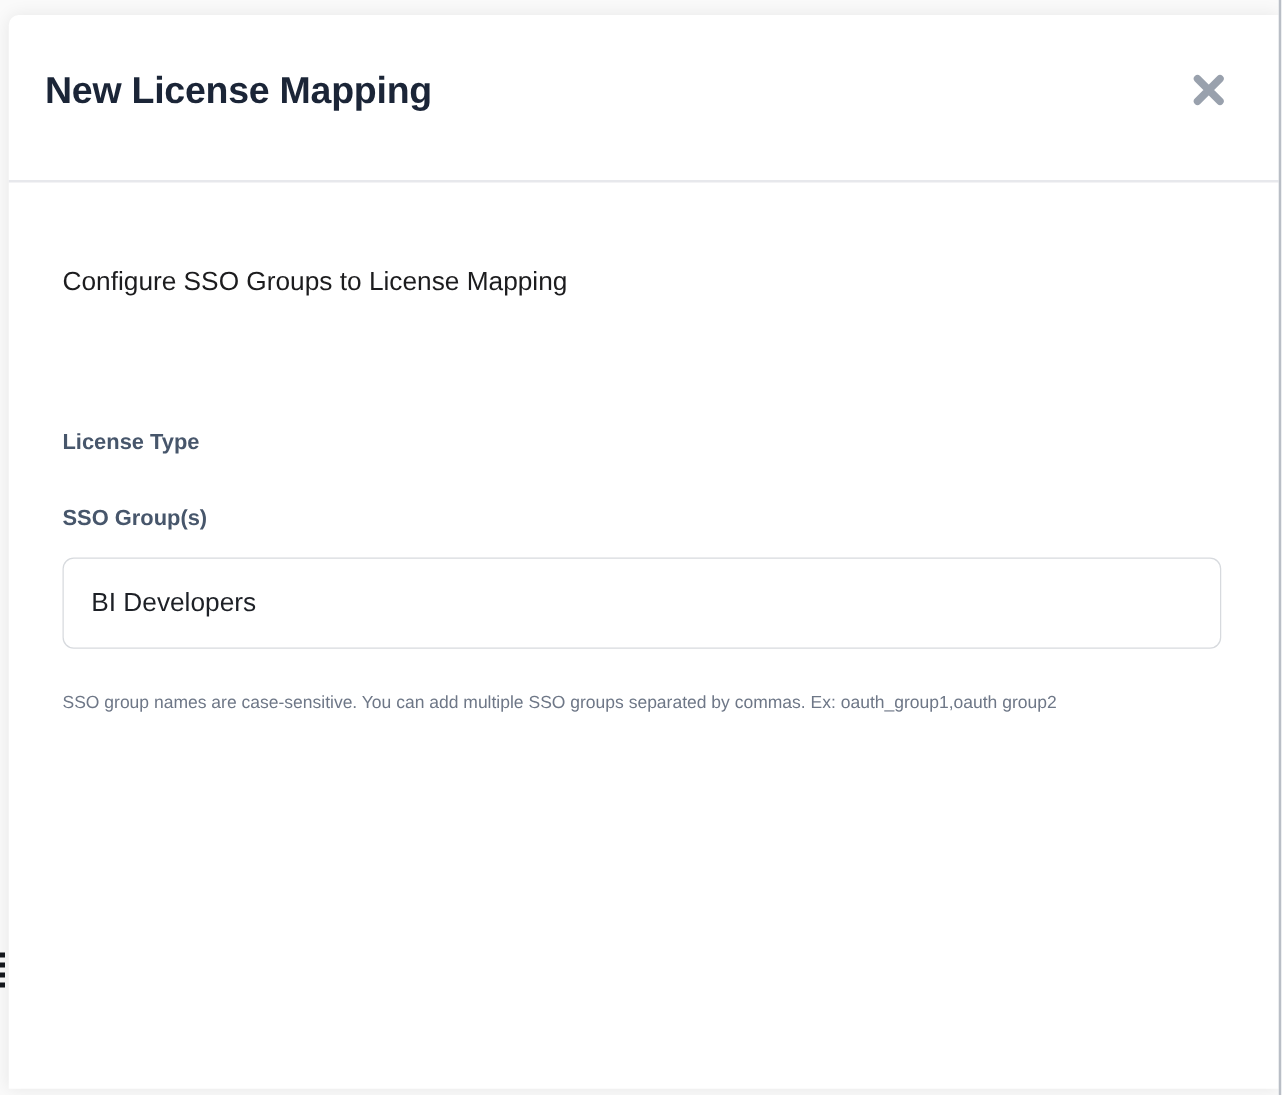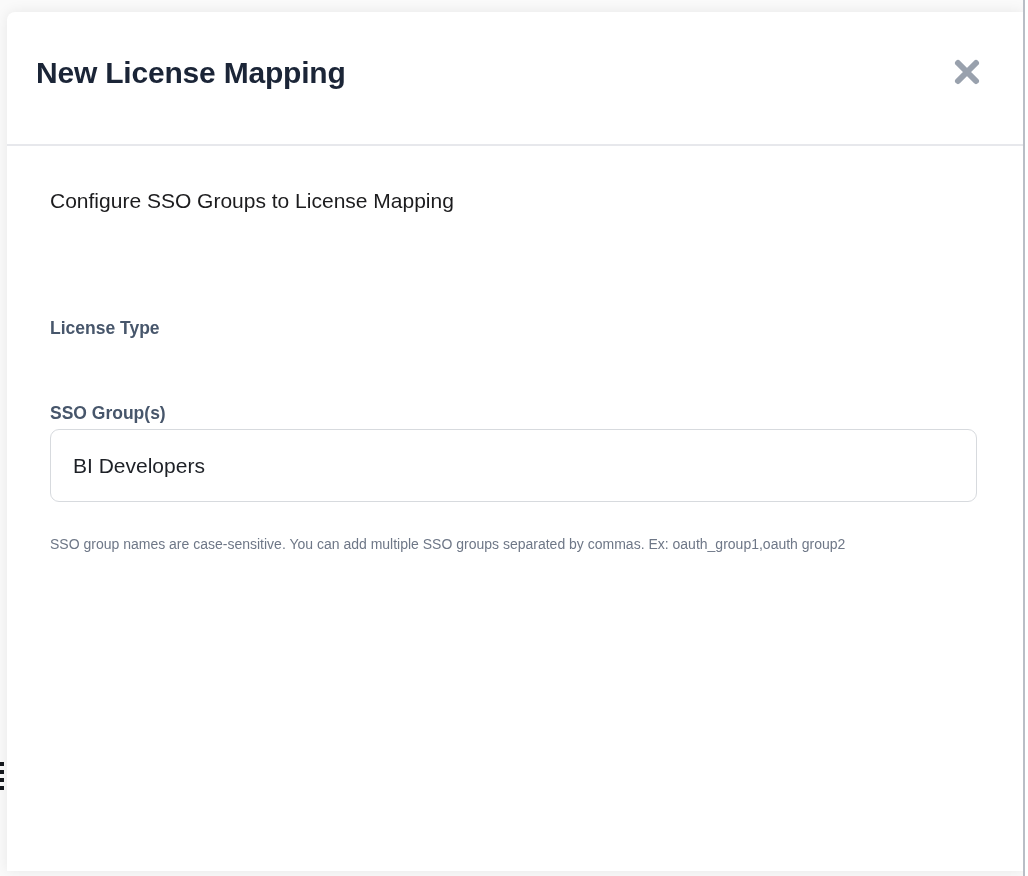--- a/index.html
+++ b/index.html
@@ -83,56 +83,56 @@
     border: none;
     background: transparent;
     cursor: pointer;
     display: flex;
     align-items: center;
     justify-content: center;
   }
   .close-btn svg { display: block; }
 
   .modal-body {
-    padding: 43px 46px 0 43px;
+    padding: 68px 46px 0 43px;
   }
 
   .description {
     font-size: 21px;
     color: #1c1c1e;
   }
 
   .field-label {
     font-size: 17.5px;
     font-weight: 700;
     color: var(--label-color, #47566b);
   }
   .label-license { margin-top: 105px; }
-  .label-sso     { margin-top: 64px; }
+  .label-sso     { margin-top: 40px; }
 
   .select-control {
     margin-top: 21px;
     height: 73px;
     border: 1px solid #d7dade;
     border-radius: 9px;
     background: #ffffff;
     display: flex;
     align-items: center;
     justify-content: space-between;
     padding: 0 26px 0 22px;
     cursor: pointer;
   }
   .select-value {
     font-size: 21px;
     color: #26282c;
   }
   .chevron-icon svg { display: block; }
 
   .text-control {
-    margin-top: 5px;
+    margin-top: 21px;
     height: 73px;
     width: 100%;
     border: 1px solid #d7dade;
     border-radius: 9px;
     background: #ffffff;
     padding: 0 22px;
     font-family: "Liberation Sans", "DejaVu Sans", sans-serif;
     font-size: 21px;
     color: #1d2026;
     outline: none;

